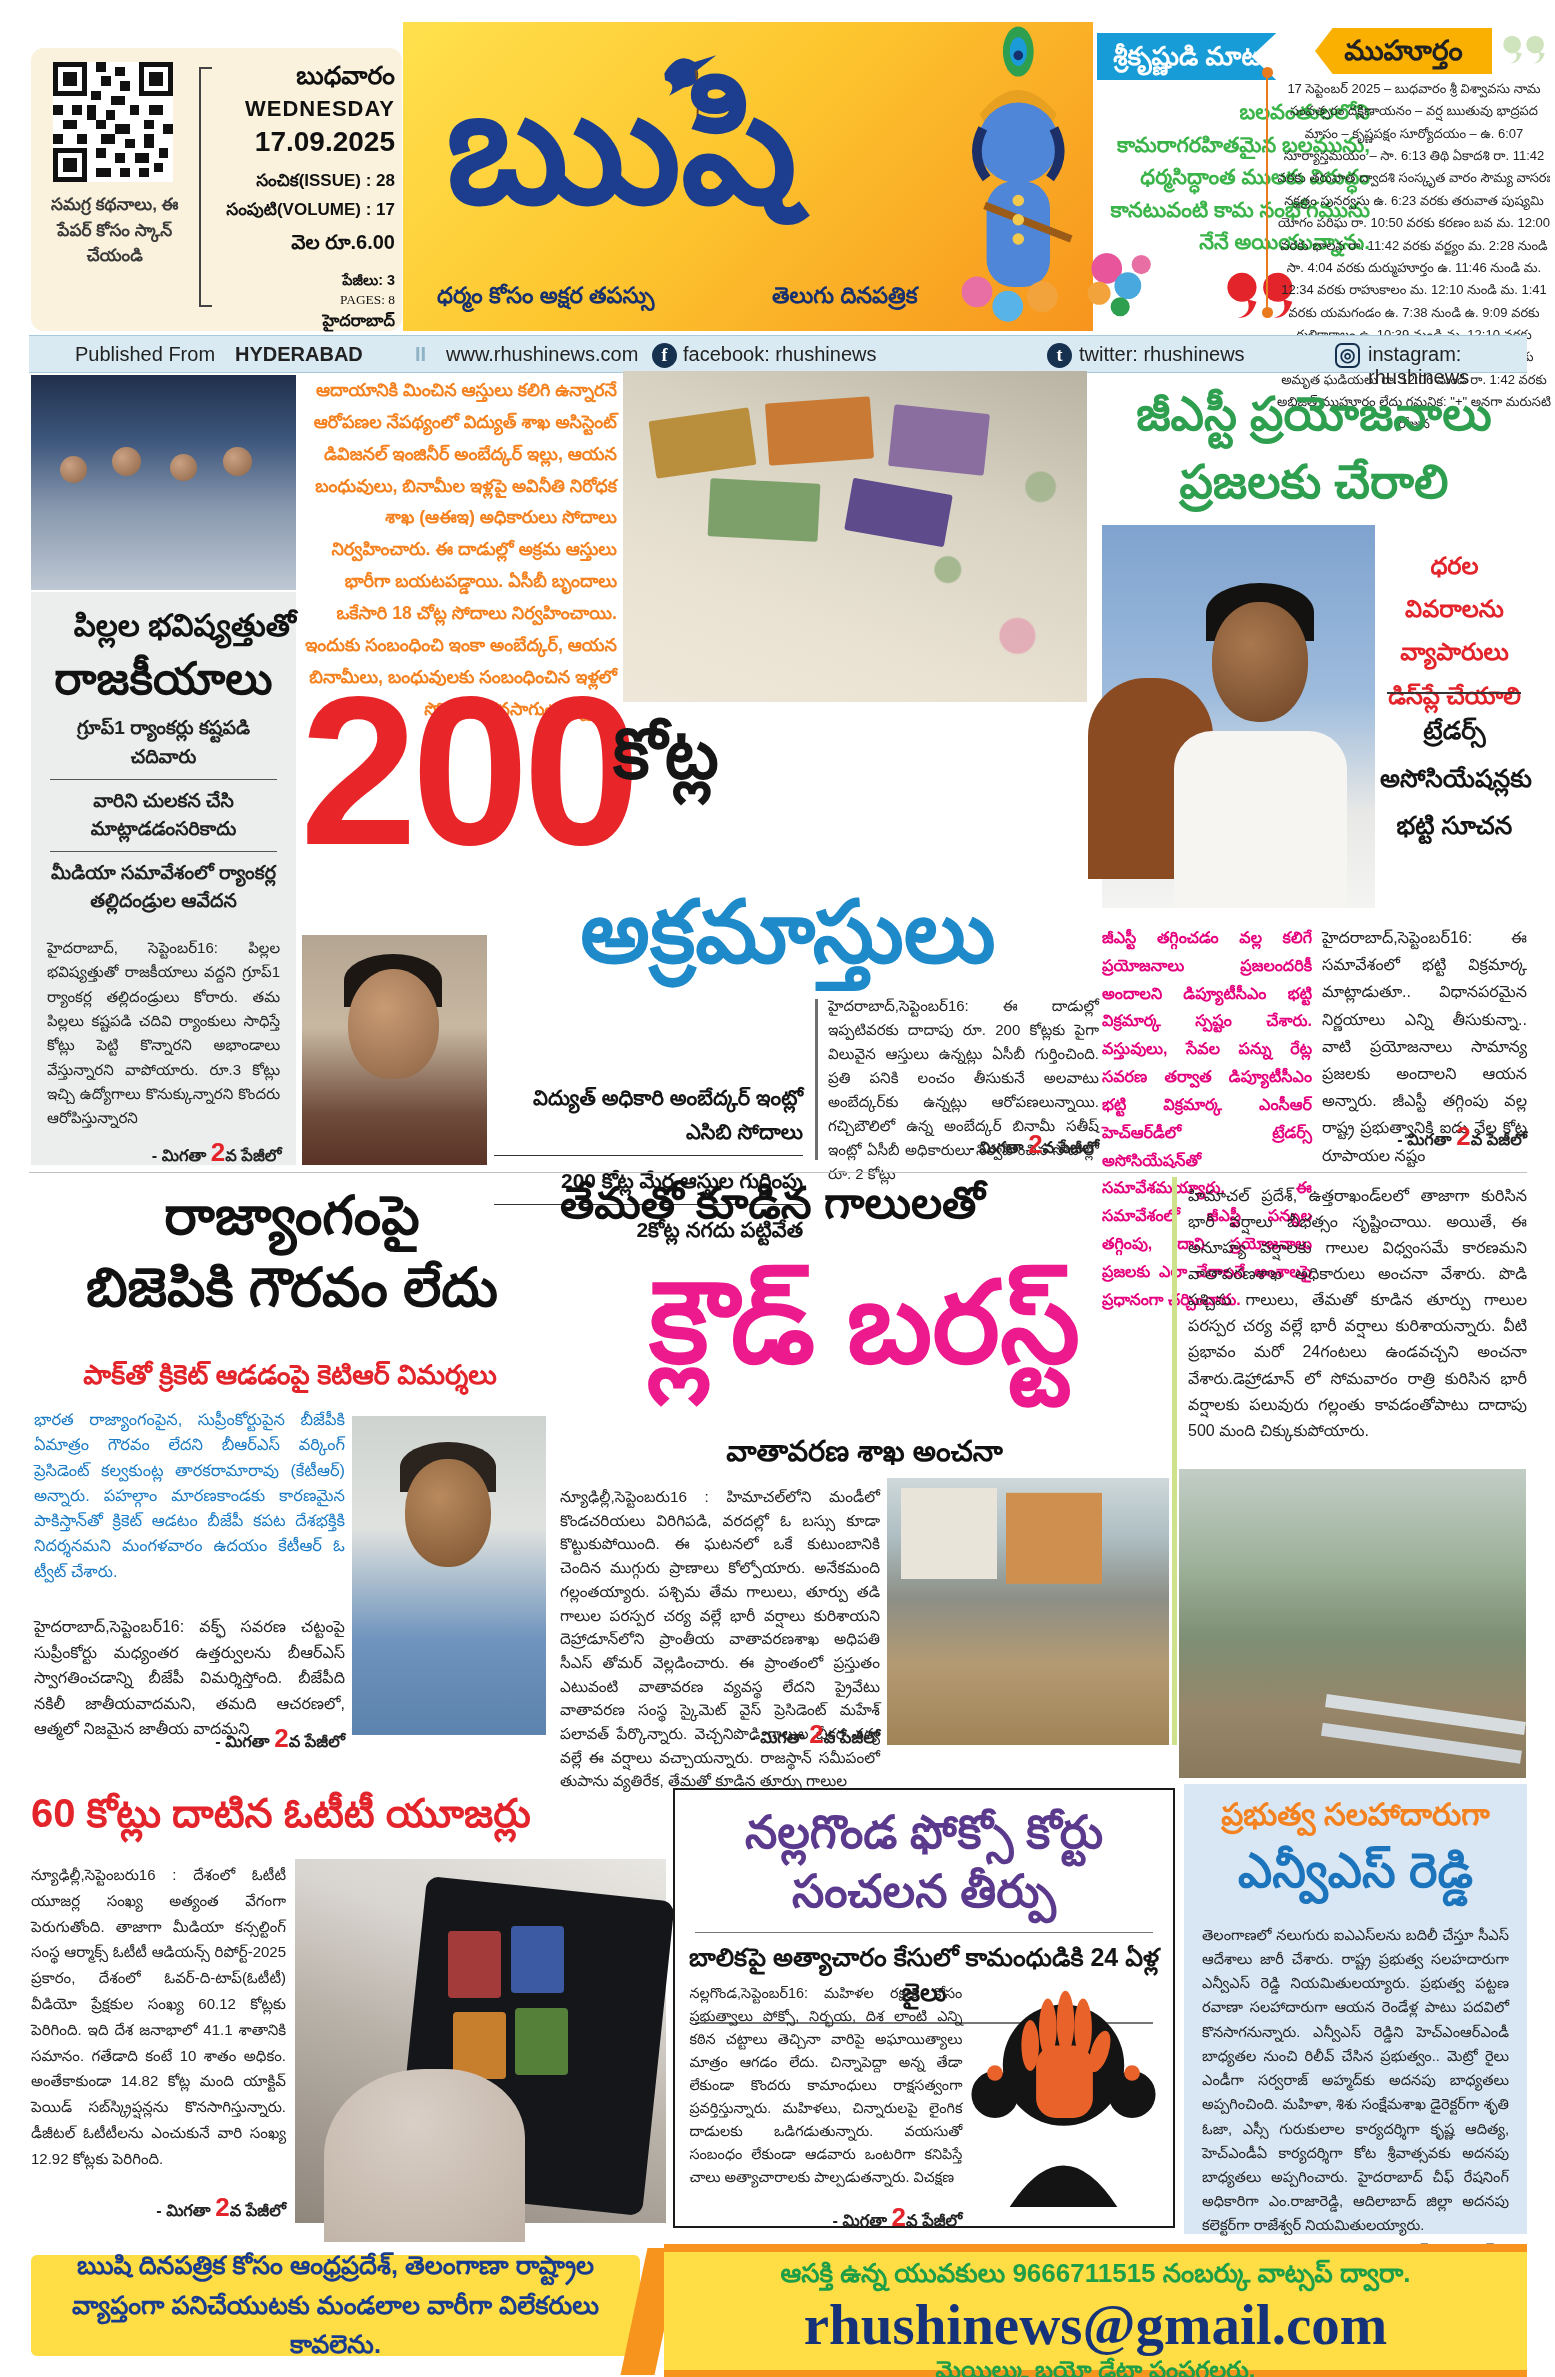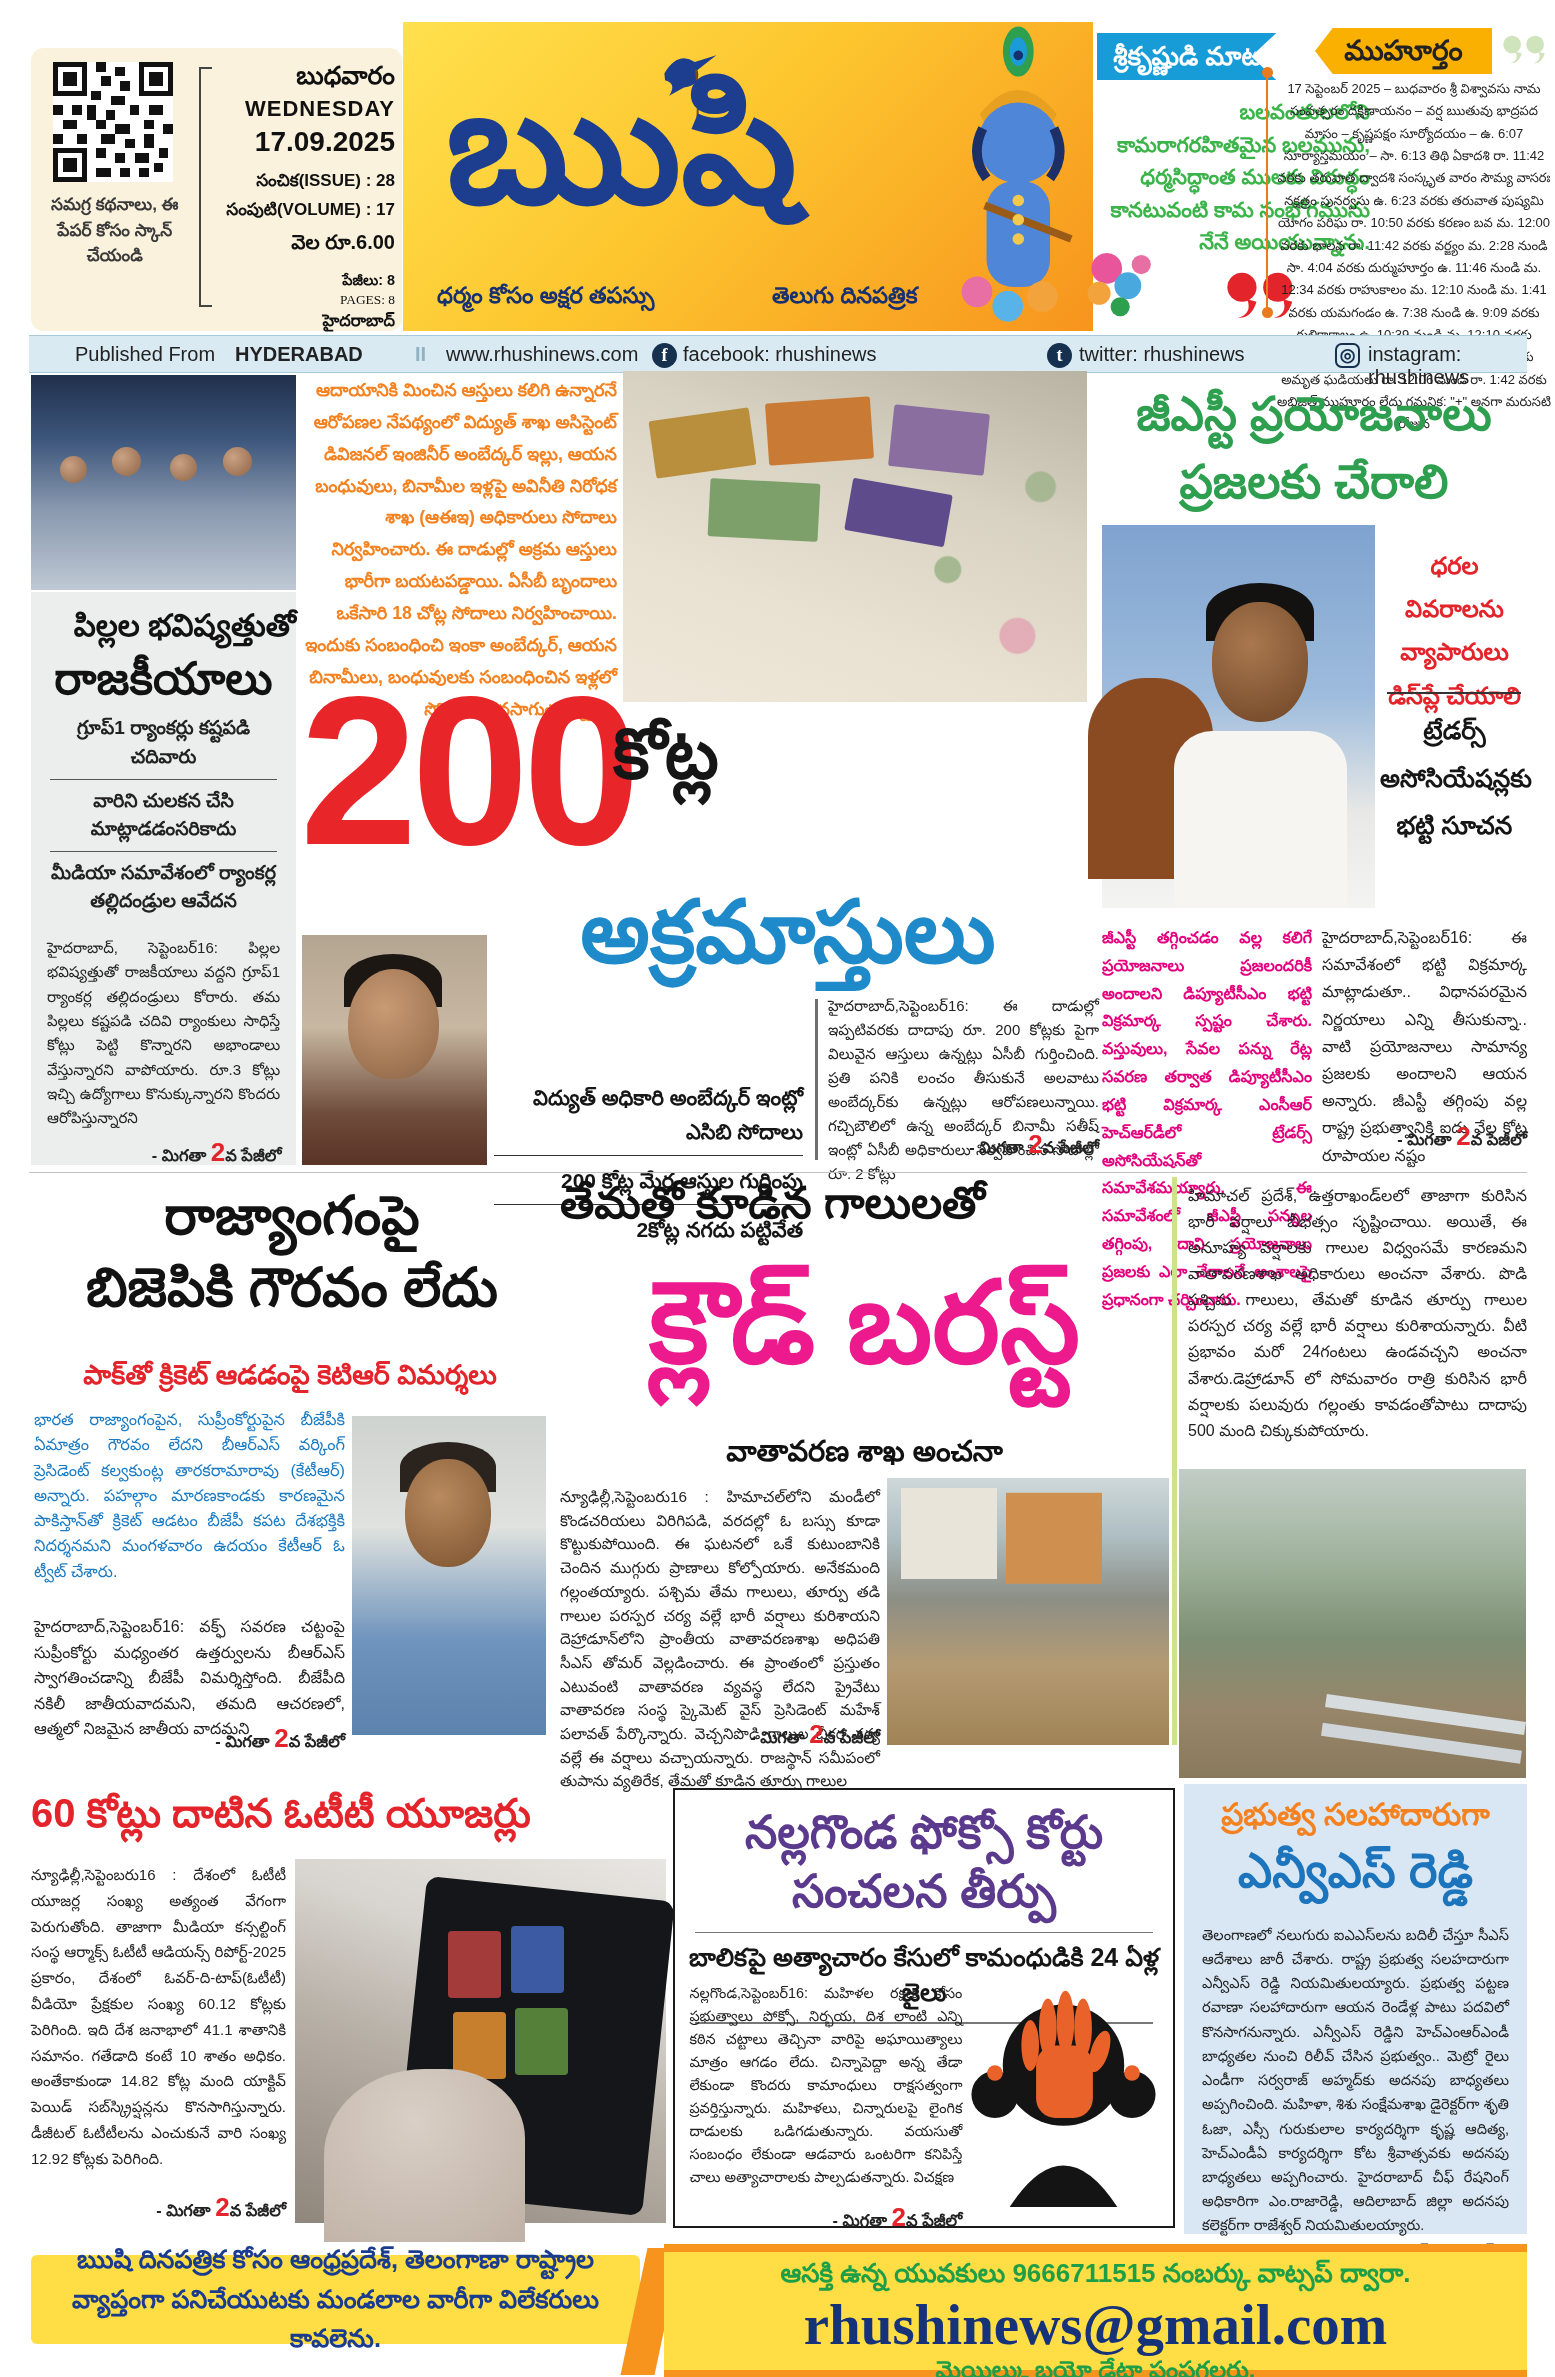--- a/index.html
+++ b/index.html
@@ -137,21 +137,21 @@
   .po-body{position:absolute;left:14.4px;top:192px;width:273px;font-size:14.4px;color:#222;line-height:1.6;}
   .po-cont{position:absolute;left:14.4px;top:412px;width:273px;}
   .po-art{position:absolute;right:8.6px;top:187px;width:201px;height:235px;}
   
   .nvs-box{left:1184px;top:1784px;width:343px;height:450px;background:#D9E7F4;}
   .nvs-kick{margin-top:13.4px;text-align:center;font-size:31px;font-weight:bold;color:#F58220;}
   .nvs-head{text-align:center;font-size:48px;font-weight:bold;color:#1C75BC;margin-top:2.9px;}
   .nvs-body{width:307px;margin:12.5px auto 0;font-size:14.6px;color:#222;line-height:1.66;}
   .nvs-date{width:307px;margin:5.8px auto 0;text-align:right;font-size:17px;font-weight:bold;color:#222;font-style:italic;}
   
-  .foot-left{left:31px;top:2255px;width:609px;height:89px;background:#FFDD44;border-radius:5.8px;display:flex;align-items:center;justify-content:center;}
+  .foot-left{left:31px;top:2255px;width:609px;height:101px;background:#FFDD44;border-radius:5.8px;display:flex;align-items:center;justify-content:center;}
   .foot-left div{width:92%;text-align:center;font-size:25.4px;font-weight:bold;color:#1A3C8F;line-height:1.55;}
   .foot-right-wrap{left:664px;top:2244px;width:863px;height:134px;background:#F7941D;}
   .foot-right{position:absolute;left:0;top:7.7px;width:863px;height:118px;background:#FFDD44;}
   .fr-1{text-align:center;font-size:26px;font-weight:bold;color:#1E9E46;margin-top:6.7px;}
   .fr-mail{text-align:center;font-size:57px;font-weight:bold;color:#16337A;line-height:1.05;font-family:"Liberation Serif",serif;}
   .fr-3{text-align:center;font-size:24px;font-weight:bold;color:#1E9E46;margin-top:1px;}
   .orange-wedge{left:634px;top:2248px;width:34px;height:127px;background:#F7941D;transform:skewX(-12deg);}
 </style>
 </head>
 <body>
@@ -205,21 +205,21 @@
     </svg>
     <div class="abs qr-caption">సమగ్ర కథనాలు, ఈ పేపర్ కోసం స్కాన్ చేయండి</div>
     <div class="abs date-bracket"></div>
     <div class="abs date-block">
       <div class="d-te">బుధవారం</div>
       <div class="d-en">WEDNESDAY</div>
       <div class="d-date">17.09.2025</div>
       <div class="d-issue">సంచిక(ISSUE) : 28</div>
       <div class="d-vol">సంపుటి(VOLUME) : 17</div>
       <div class="d-price">వెల రూ.6.00</div>
-      <div class="d-pages">పేజీలు: 8</div>
+      <div class="d-pages">పేజీలు: 3</div>
       <div class="d-pagesen">PAGES: 8</div>
       <div class="d-city">హైదరాబాద్</div>
       <div class="d-cityen">HYDERABAD</div>
     </div>
   </div>
 
   <div class="abs masthead">
     <svg class="abs dove" viewBox="0 0 100 120">
       <path d="M15 45 Q35 12 60 28 L92 18 L64 40 Q70 62 44 66 L22 78 Q34 60 16 55 Z" fill="#1D3D8F"></path>
       <path d="M62 40 q4 40 2 70" stroke="#7a4a17" stroke-width="3" fill="none"></path>

